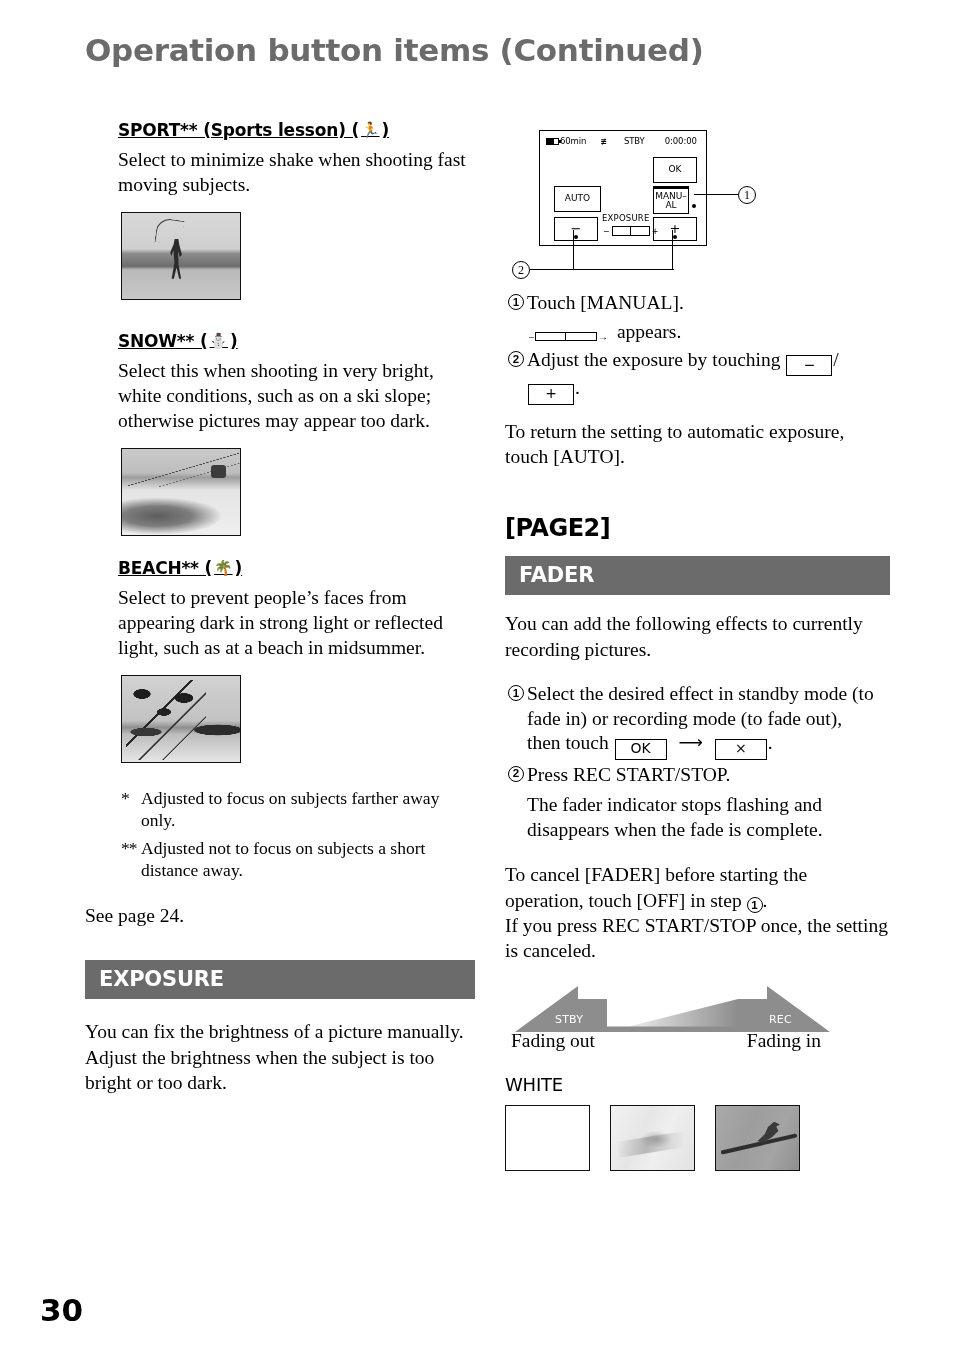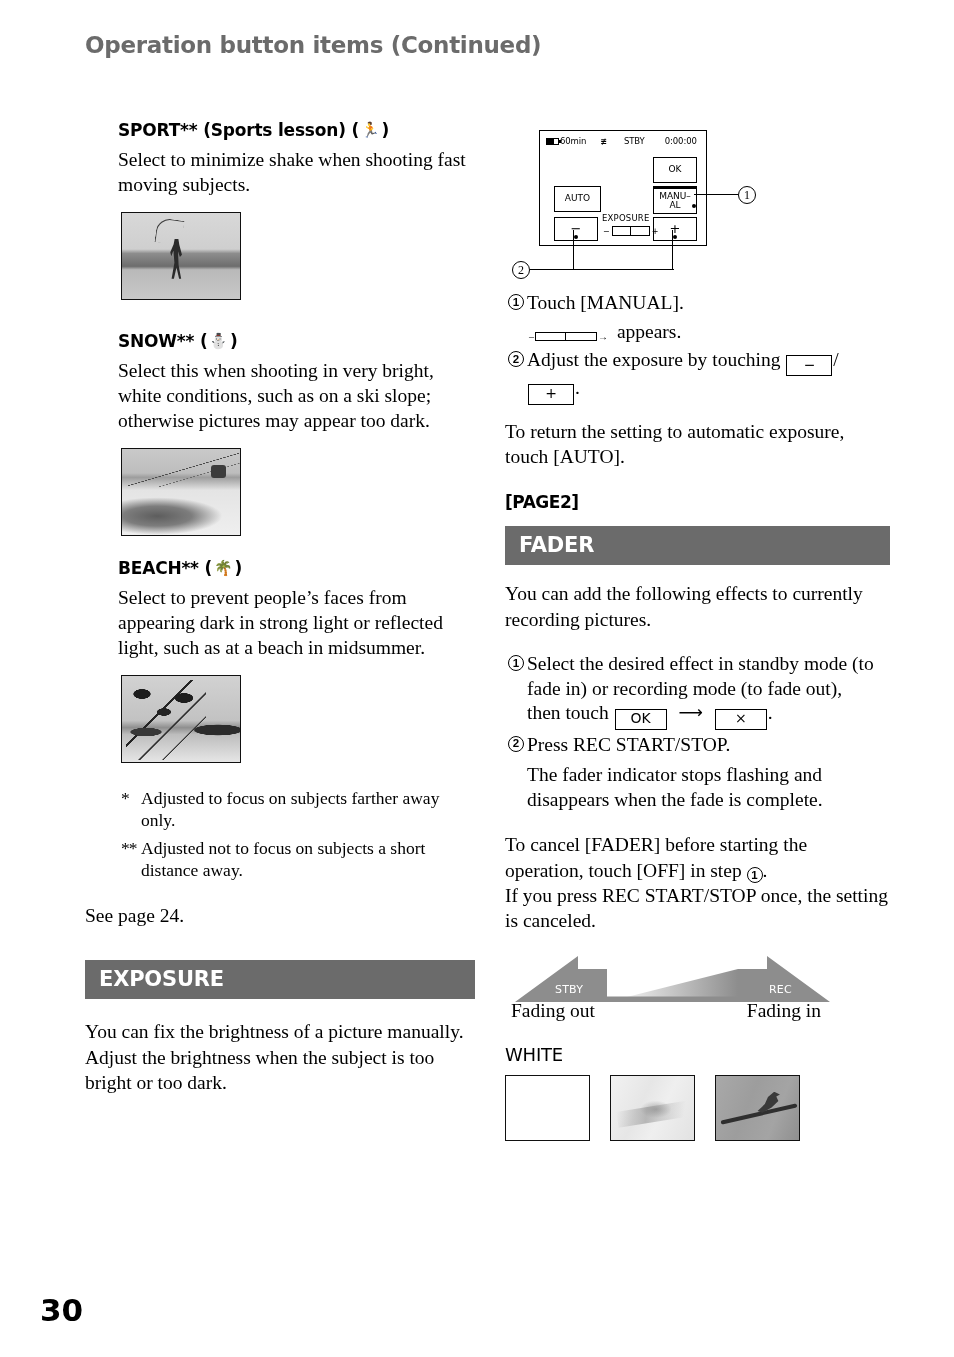--- a/index.html
+++ b/index.html
@@ -14,21 +14,21 @@
     overflow: hidden;
   }
 
   
   .page-header {
     position: absolute;
     left: 85px;
     top: 32px;
     font-family: "DejaVu Sans", sans-serif;
     font-weight: bold;
-    font-size: 23px;
+    font-size: 31px;
     letter-spacing: -0.3px;
     color: #6b6b6b;
   }
 
   
   .col-left {
     position: absolute;
     left: 85px;
     top: 120px;
     width: 390px;
@@ -43,20 +43,21 @@
   
   h3.item-head {
     font-family: "DejaVu Sans", sans-serif;
     font-weight: bold;
     font-size: 17px;
     margin: 0 0 7px 33px;
     letter-spacing: -0.2px;
     display: flex;
     align-items: center;
     gap: 2px;
+    text-decoration: underline;
   }
   .para {
     font-family: "Liberation Serif", serif;
     font-size: 19.5px;
     line-height: 1.30;
     margin: 0 0 0 33px;
   }
   .para.noindent { margin-left: 0; }
 
   
@@ -180,21 +181,21 @@
 
   .lcd-btn {
     position: absolute;
     border: 1.3px solid #000;
     background: #fff;
     font-size: 9px;
     display: flex; align-items: center; justify-content: center;
     text-align: center; line-height: 1.02;
   }
   .btn-ok    { left: 113px; top: 26px; width: 44px; height: 26px; }
-  .btn-manual{ left: 113px; top: 55px; width: 44px; height: 28px; border-top-width: 3.5px; }
+  .btn-manual{ left: 113px; top: 55px; width: 36px; height: 28px; border-top-width: 3.5px; }
   .btn-auto  { left: 14px;  top: 55px; width: 47px; height: 26px; }
   .btn-minus { left: 14px;  top: 86px; width: 44px; height: 24px; font-size: 13px; }
   .btn-plus  { left: 113px; top: 86px; width: 44px; height: 24px; font-size: 13px; }
 
   .exp-label {
     position: absolute; left: 62px; top: 82px;
     font-size: 8.5px; letter-spacing: 0.2px;
   }
   .exp-scale {
     position: absolute; left: 63px; top: 95px;
@@ -250,22 +251,22 @@
   .expo-ind .rail {
     width: 62px; height: 9px; border:1.2px solid #000; position:relative; margin:0 1px;
   }
   .expo-ind .rail::after {
     content:""; position:absolute; left:48%; top:0; bottom:0; width:1.2px; background:#000;
   }
   .arrow-r { font-family: "DejaVu Sans", sans-serif; font-size: 17px; margin: 0 6px; vertical-align: 1px; }
 
   .page2 {
     font-family: "DejaVu Sans", sans-serif;
-    font-weight: bold; font-size: 17px; letter-spacing: -0.5px;
-    margin: 23px 0 14px 0;
+    font-weight: bold; font-size: 24px; letter-spacing: -0.5px;
+    margin: 45px 0 14px 0;
   }
 
   
   .fade-wrap { position: relative; height: 66px; margin-top: 22px; }
   .fade-graphic { position: absolute; left: 10px; top: 0; width: 315px; height: 46px; }
   .fade-cap {
     position: absolute; top: 44px; left: 6px; right: 0;
     display: flex; justify-content: space-between; width: 310px;
     font-size: 19.5px;
   }

